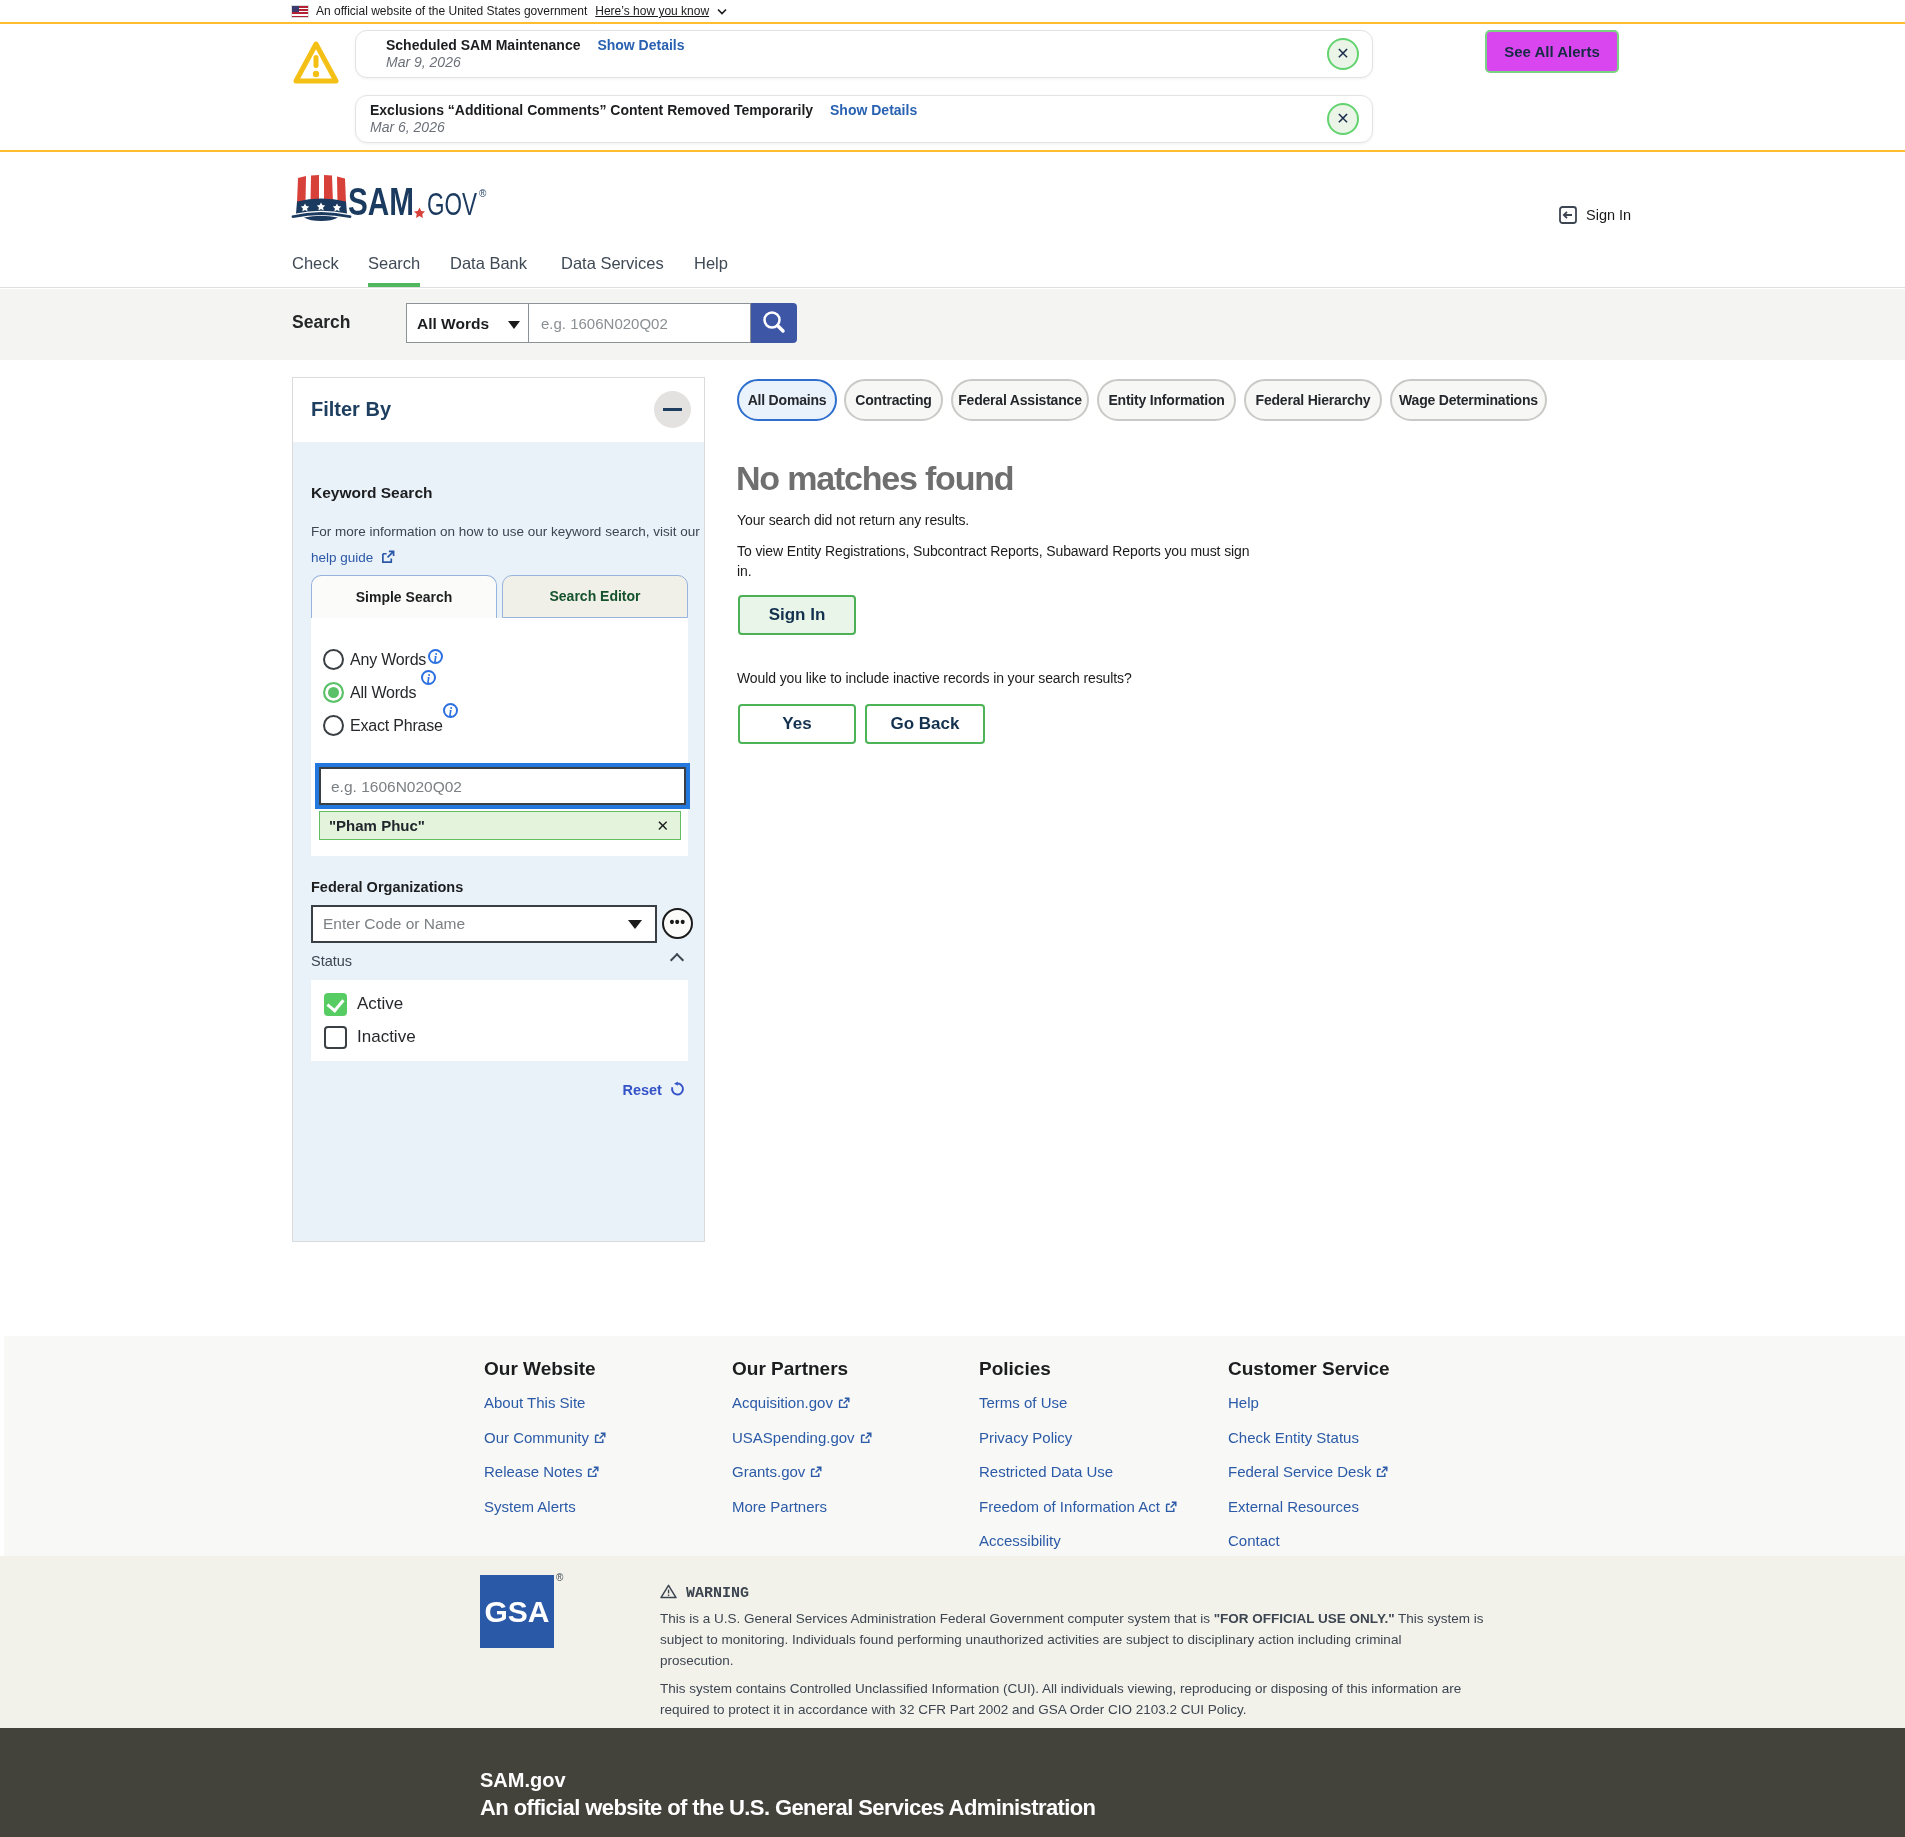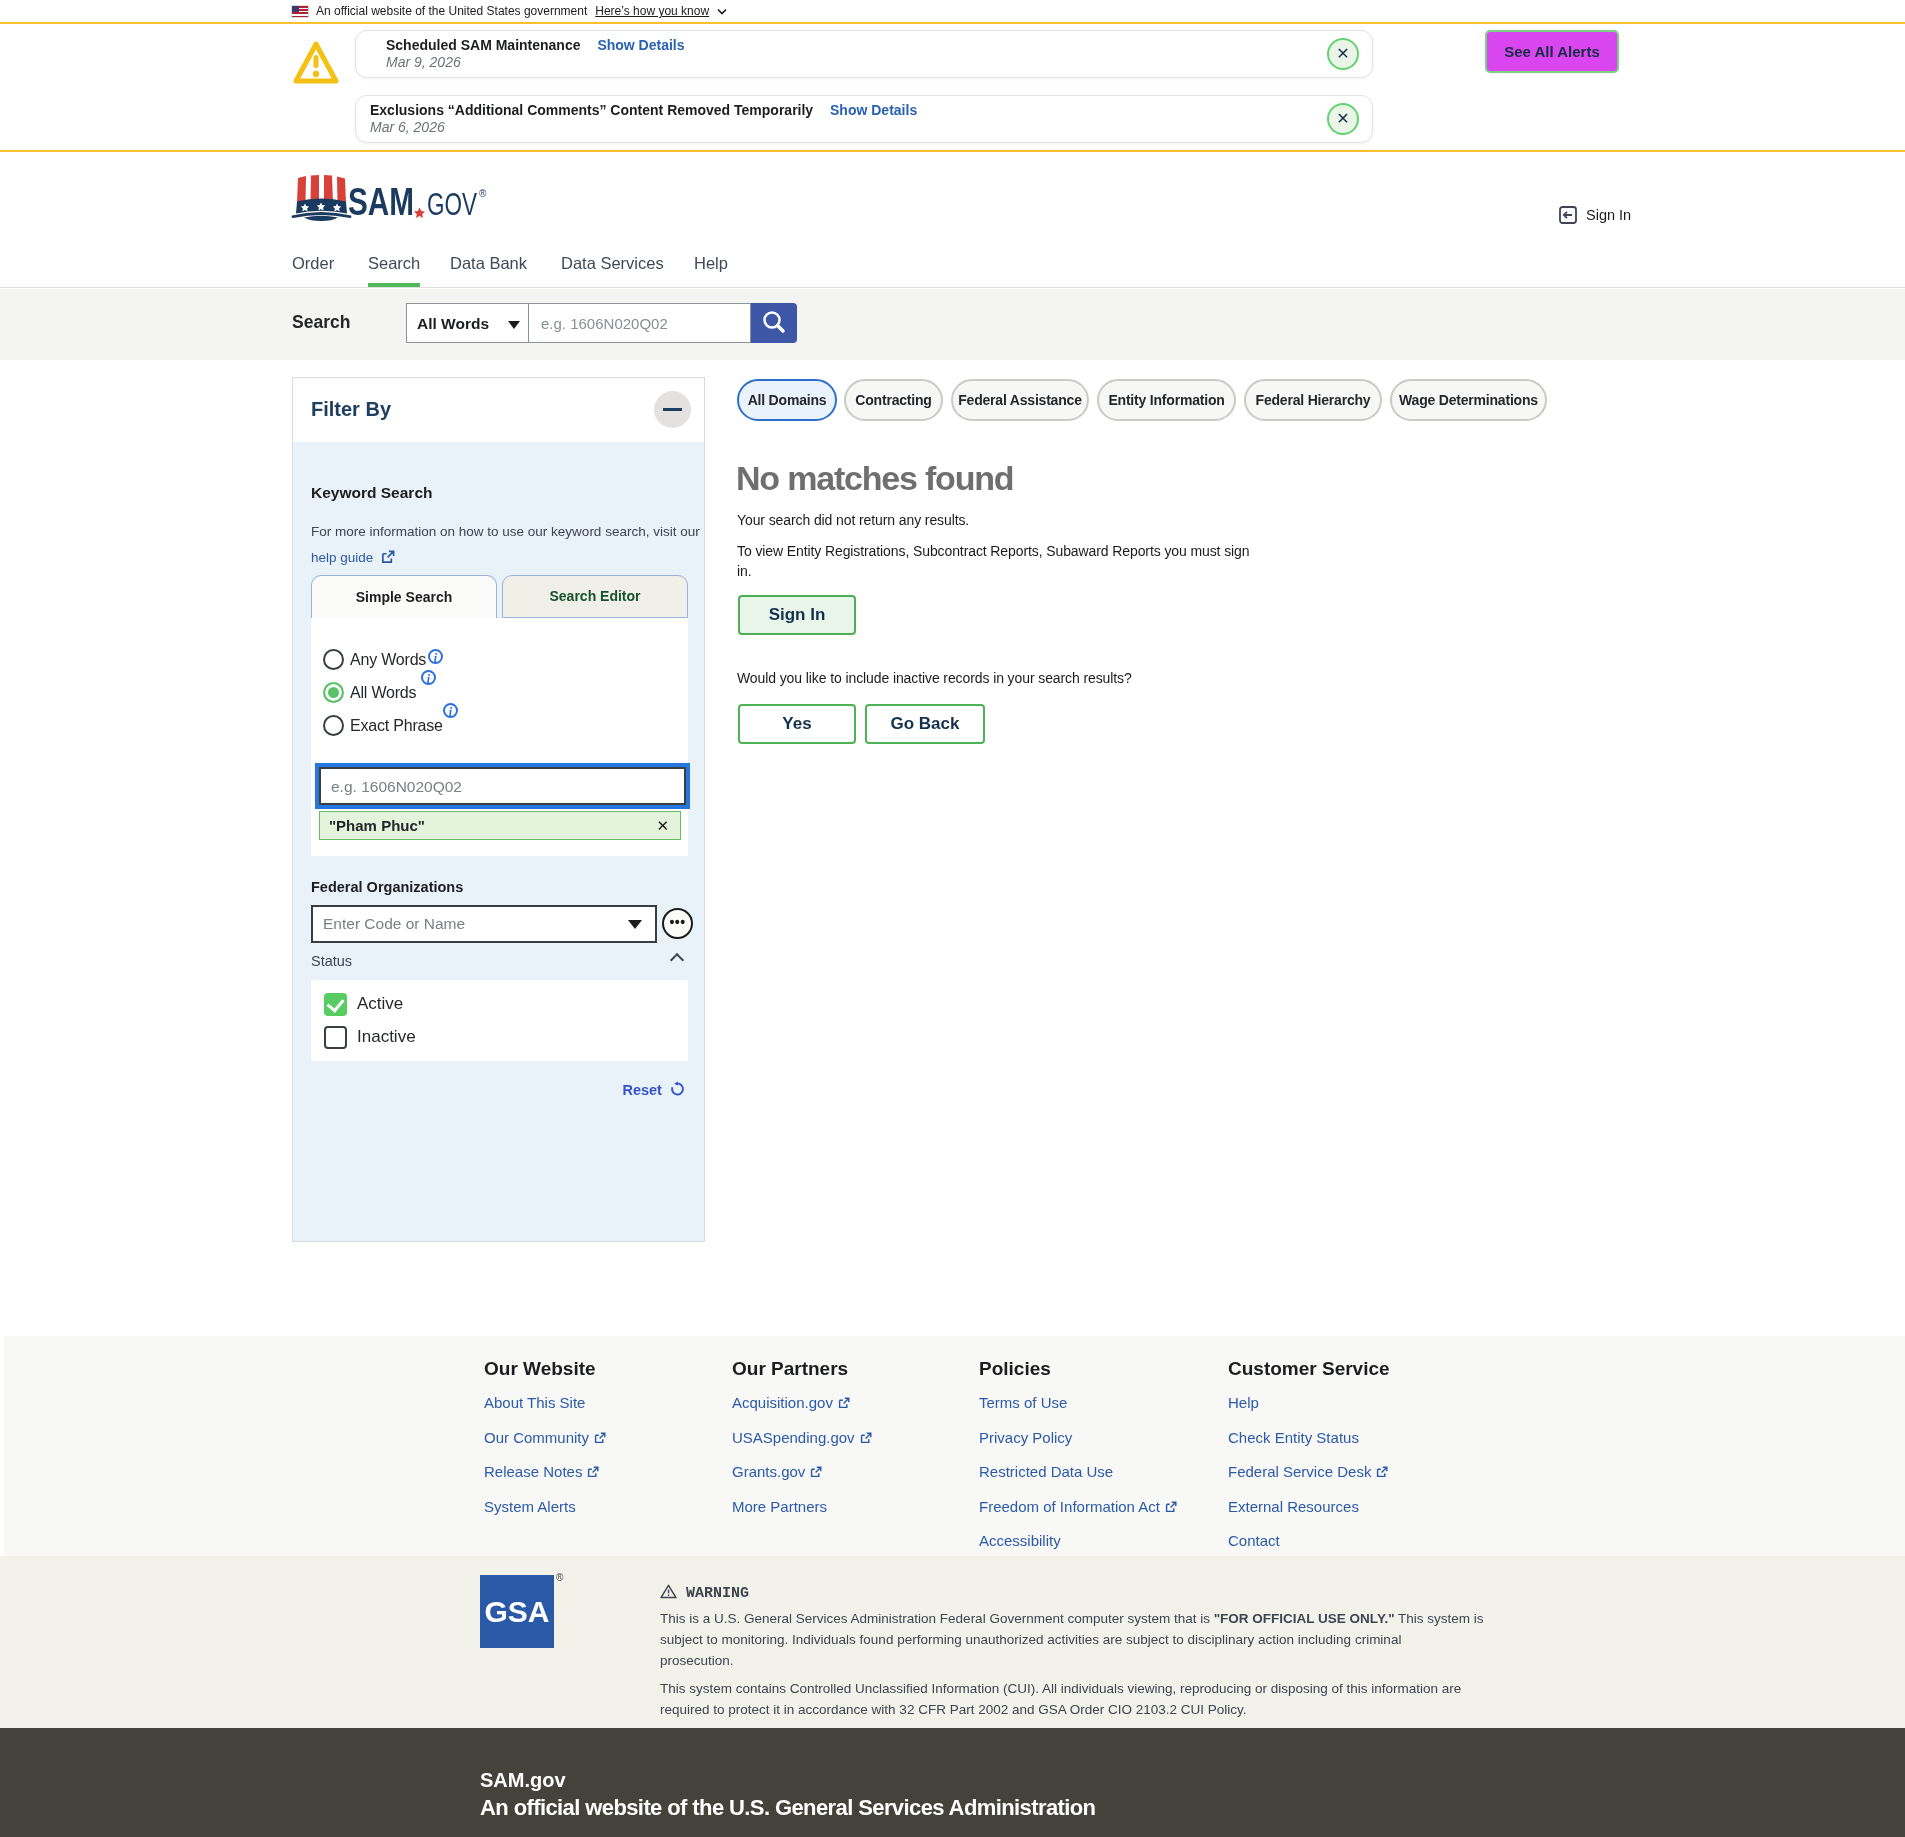--- a/index.html
+++ b/index.html
@@ -168,21 +168,21 @@
     <div class="signin">
       <svg width="18" height="18" viewBox="0 0 18 18">
           <rect x="1" y="1" width="16" height="16" rx="2.5" fill="none" stroke="#3d4551" stroke-width="1.8"></rect>
           <path d="M13 9 H5 M8 5.8 L4.8 9 L8 12.2" fill="none" stroke="#3d4551" stroke-width="1.8"></path>
         </svg>
       <span>Sign In</span>
     </div>
   </div>
 
   <div class="nav">
-    <span class="item" style="left:292px;">Order</span>
+    <span class="item" style="left:292px;">Check</span>
     <span class="item active" style="left:368px;">Search</span>
     <span class="item" style="left:450px;">Data Bank</span>
     <span class="item" style="left:561px;">Data Services</span>
     <span class="item" style="left:694px;">Help</span>
   </div>
 
   <div class="sband">
     <div class="lbl">Search</div>
     <div class="sel">
         <span class="tx">All Words</span>

